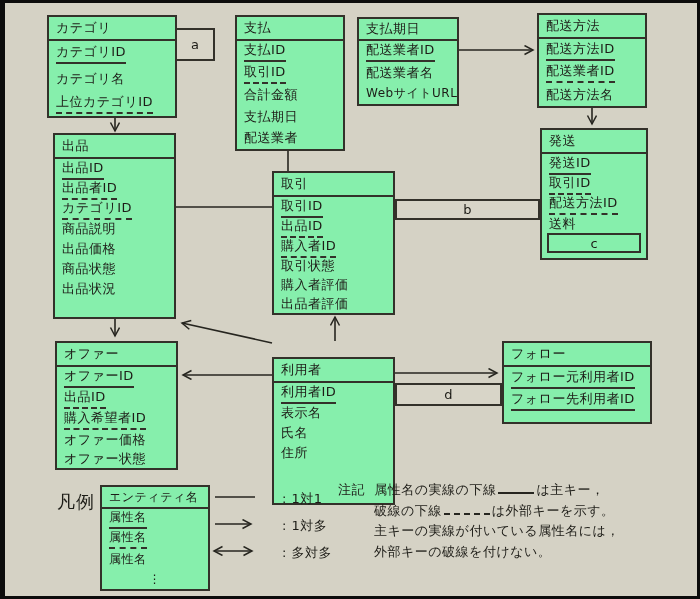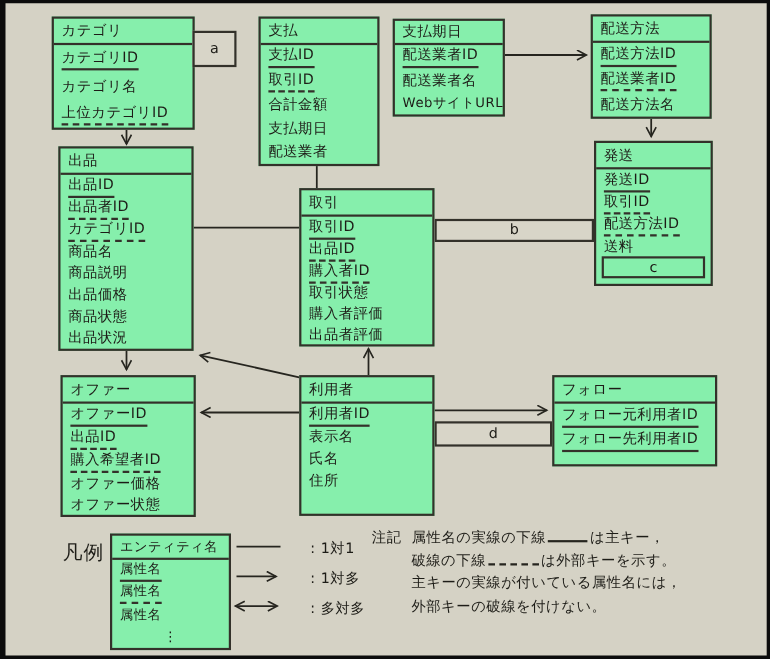--- a/index.html
+++ b/index.html
@@ -138,23 +138,20 @@
     <div class="row">
         <span class="pk">出品ID</span>
       </div>
     <div class="row">
         <span class="fk">出品者ID</span>
       </div>
     <div class="row">
         <span class="fk">カテゴリID</span>
       </div>
     <div class="row">
-        <span>商品名</span>
-      </div>
-    <div class="row">
         <span>商品説明</span>
       </div>
     <div class="row">
         <span>出品価格</span>
       </div>
     <div class="row">
         <span>商品状態</span>
       </div>
     <div class="row">
         <span>出品状況</span>
@@ -215,21 +212,21 @@
         <span class="fk">購入希望者ID</span>
       </div>
     <div class="row">
         <span>オファー価格</span>
       </div>
     <div class="row">
         <span>オファー状態</span>
       </div>
   </div>
 
-  <div class="entity" style="left:267px;top:338px;width:123px;height:128px;--rh:20px">
+  <div class="entity" style="left:267px;top:354px;width:123px;height:148px;--rh:20px">
     <div class="hdr">利用者</div>
     <div class="row">
         <span class="pk">利用者ID</span>
       </div>
     <div class="row">
         <span>表示名</span>
       </div>
     <div class="row">
         <span>氏名</span>
       </div>

